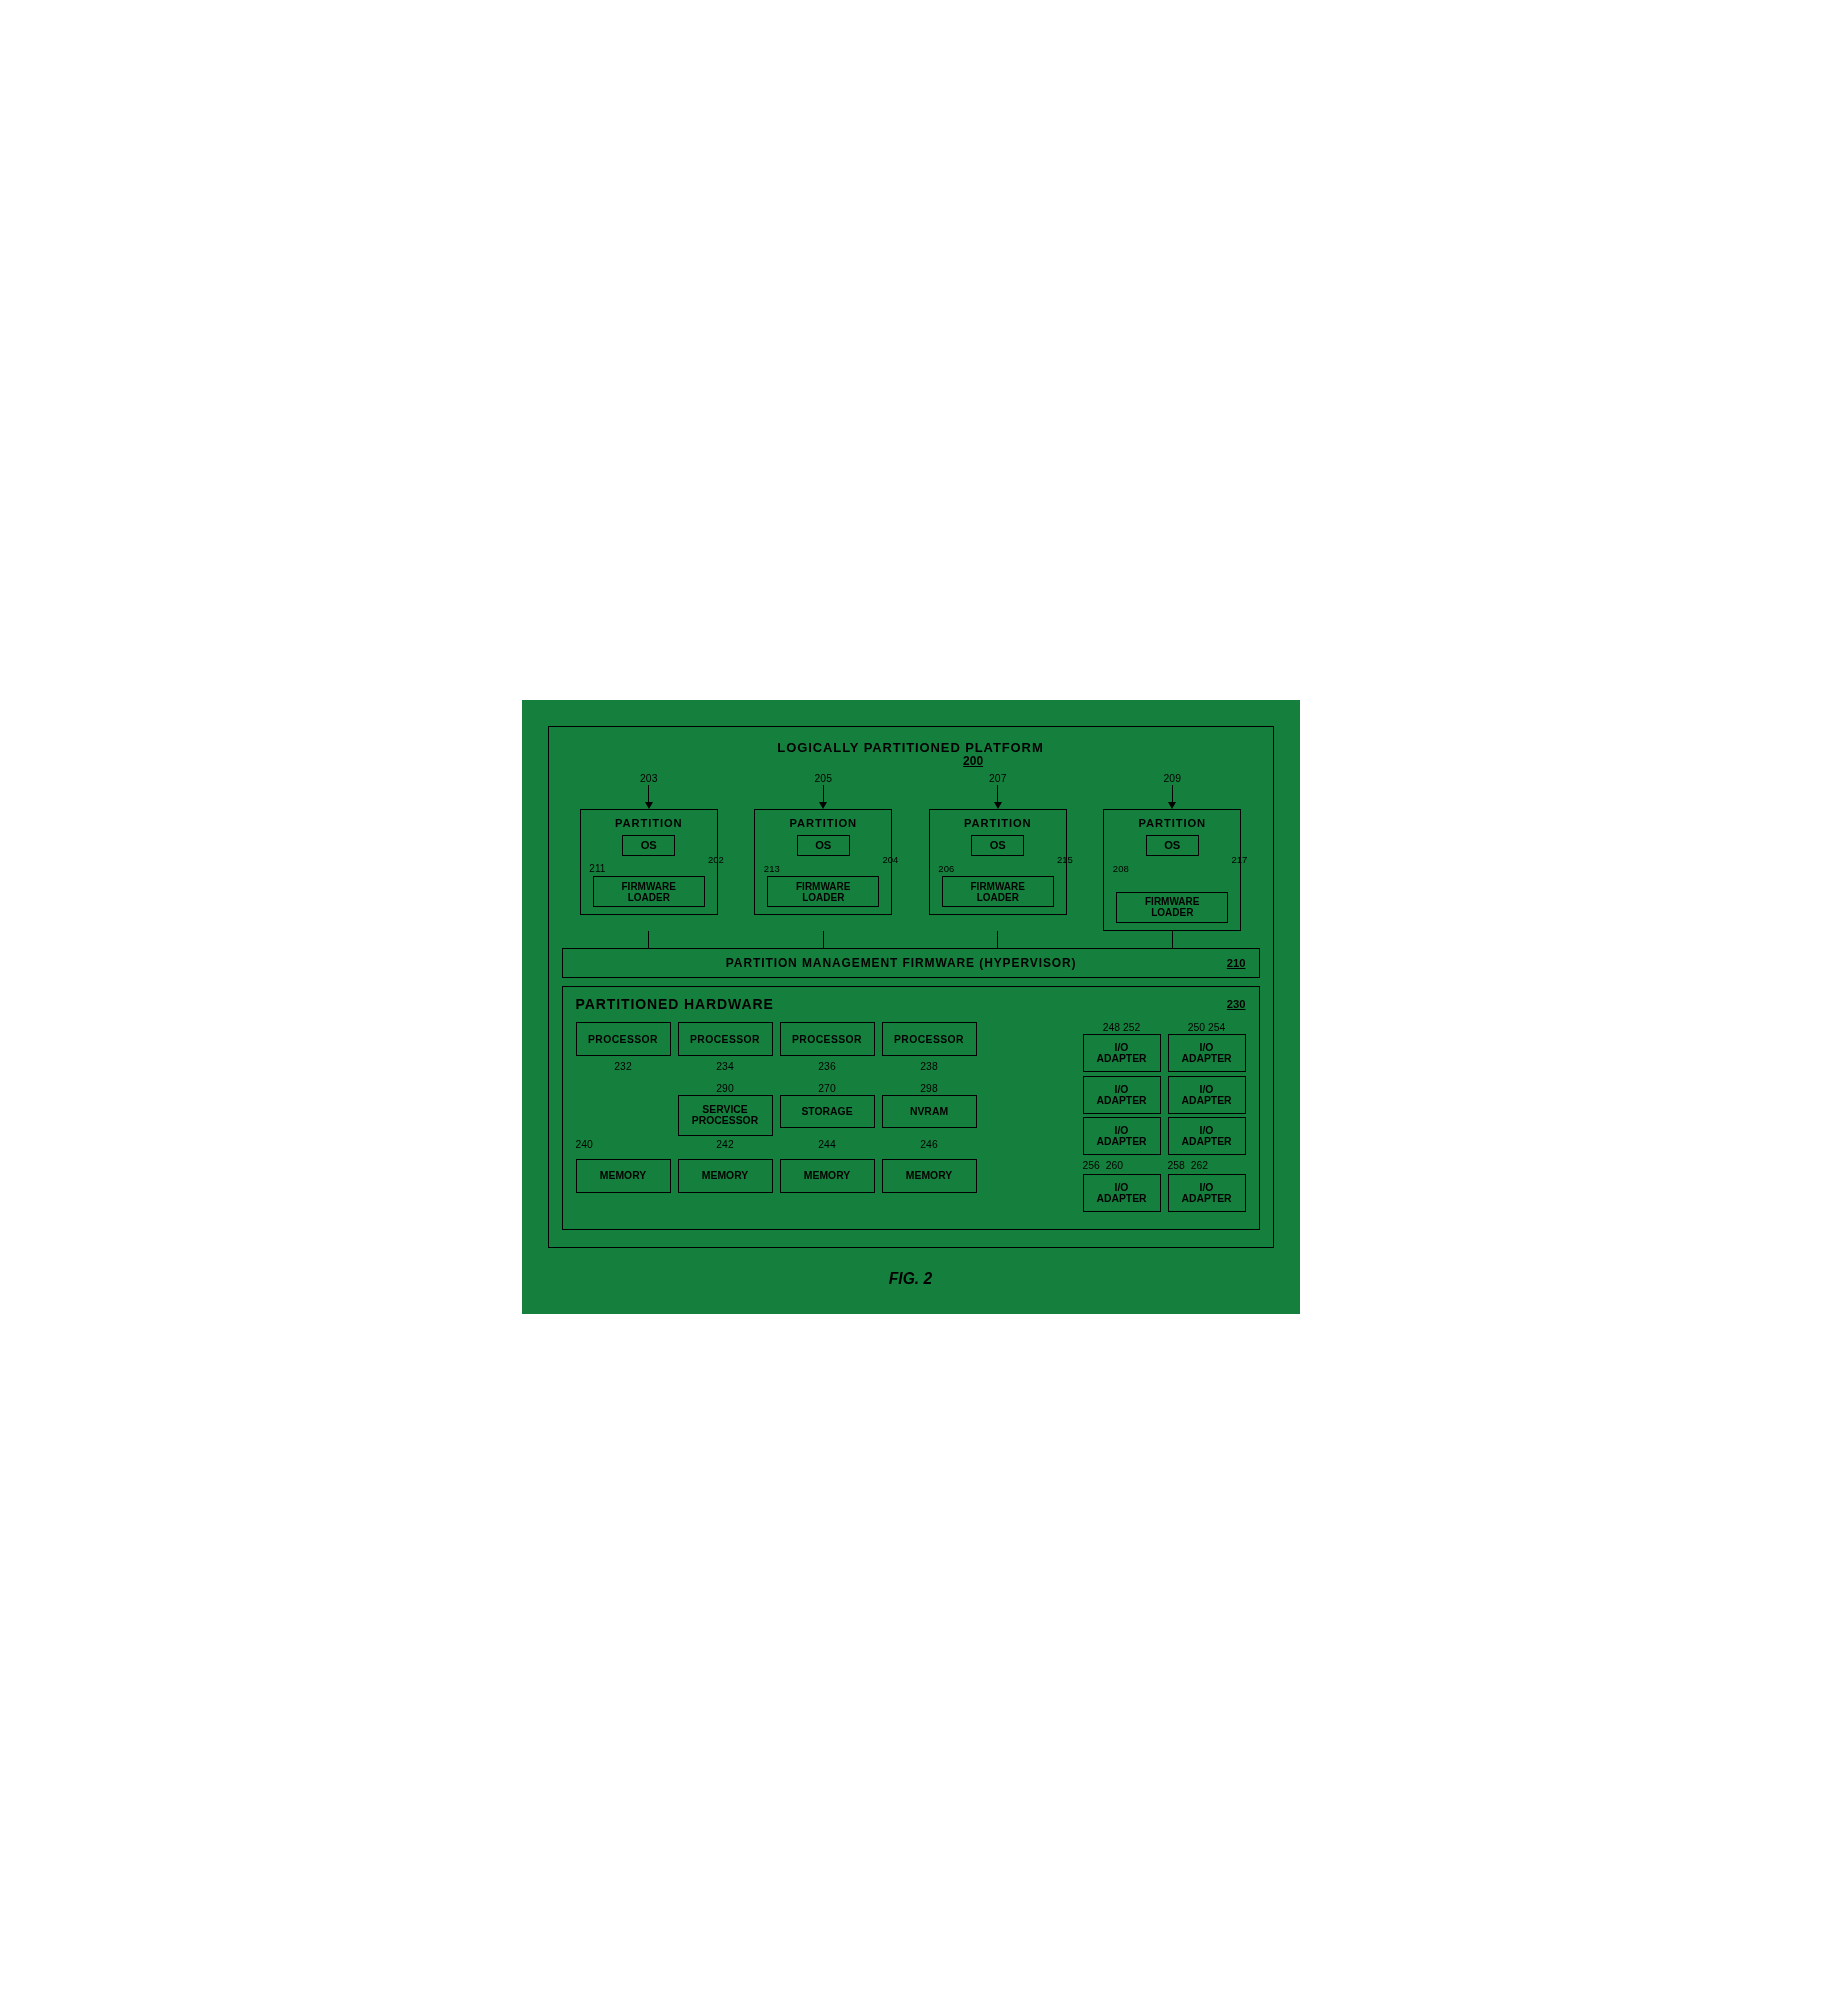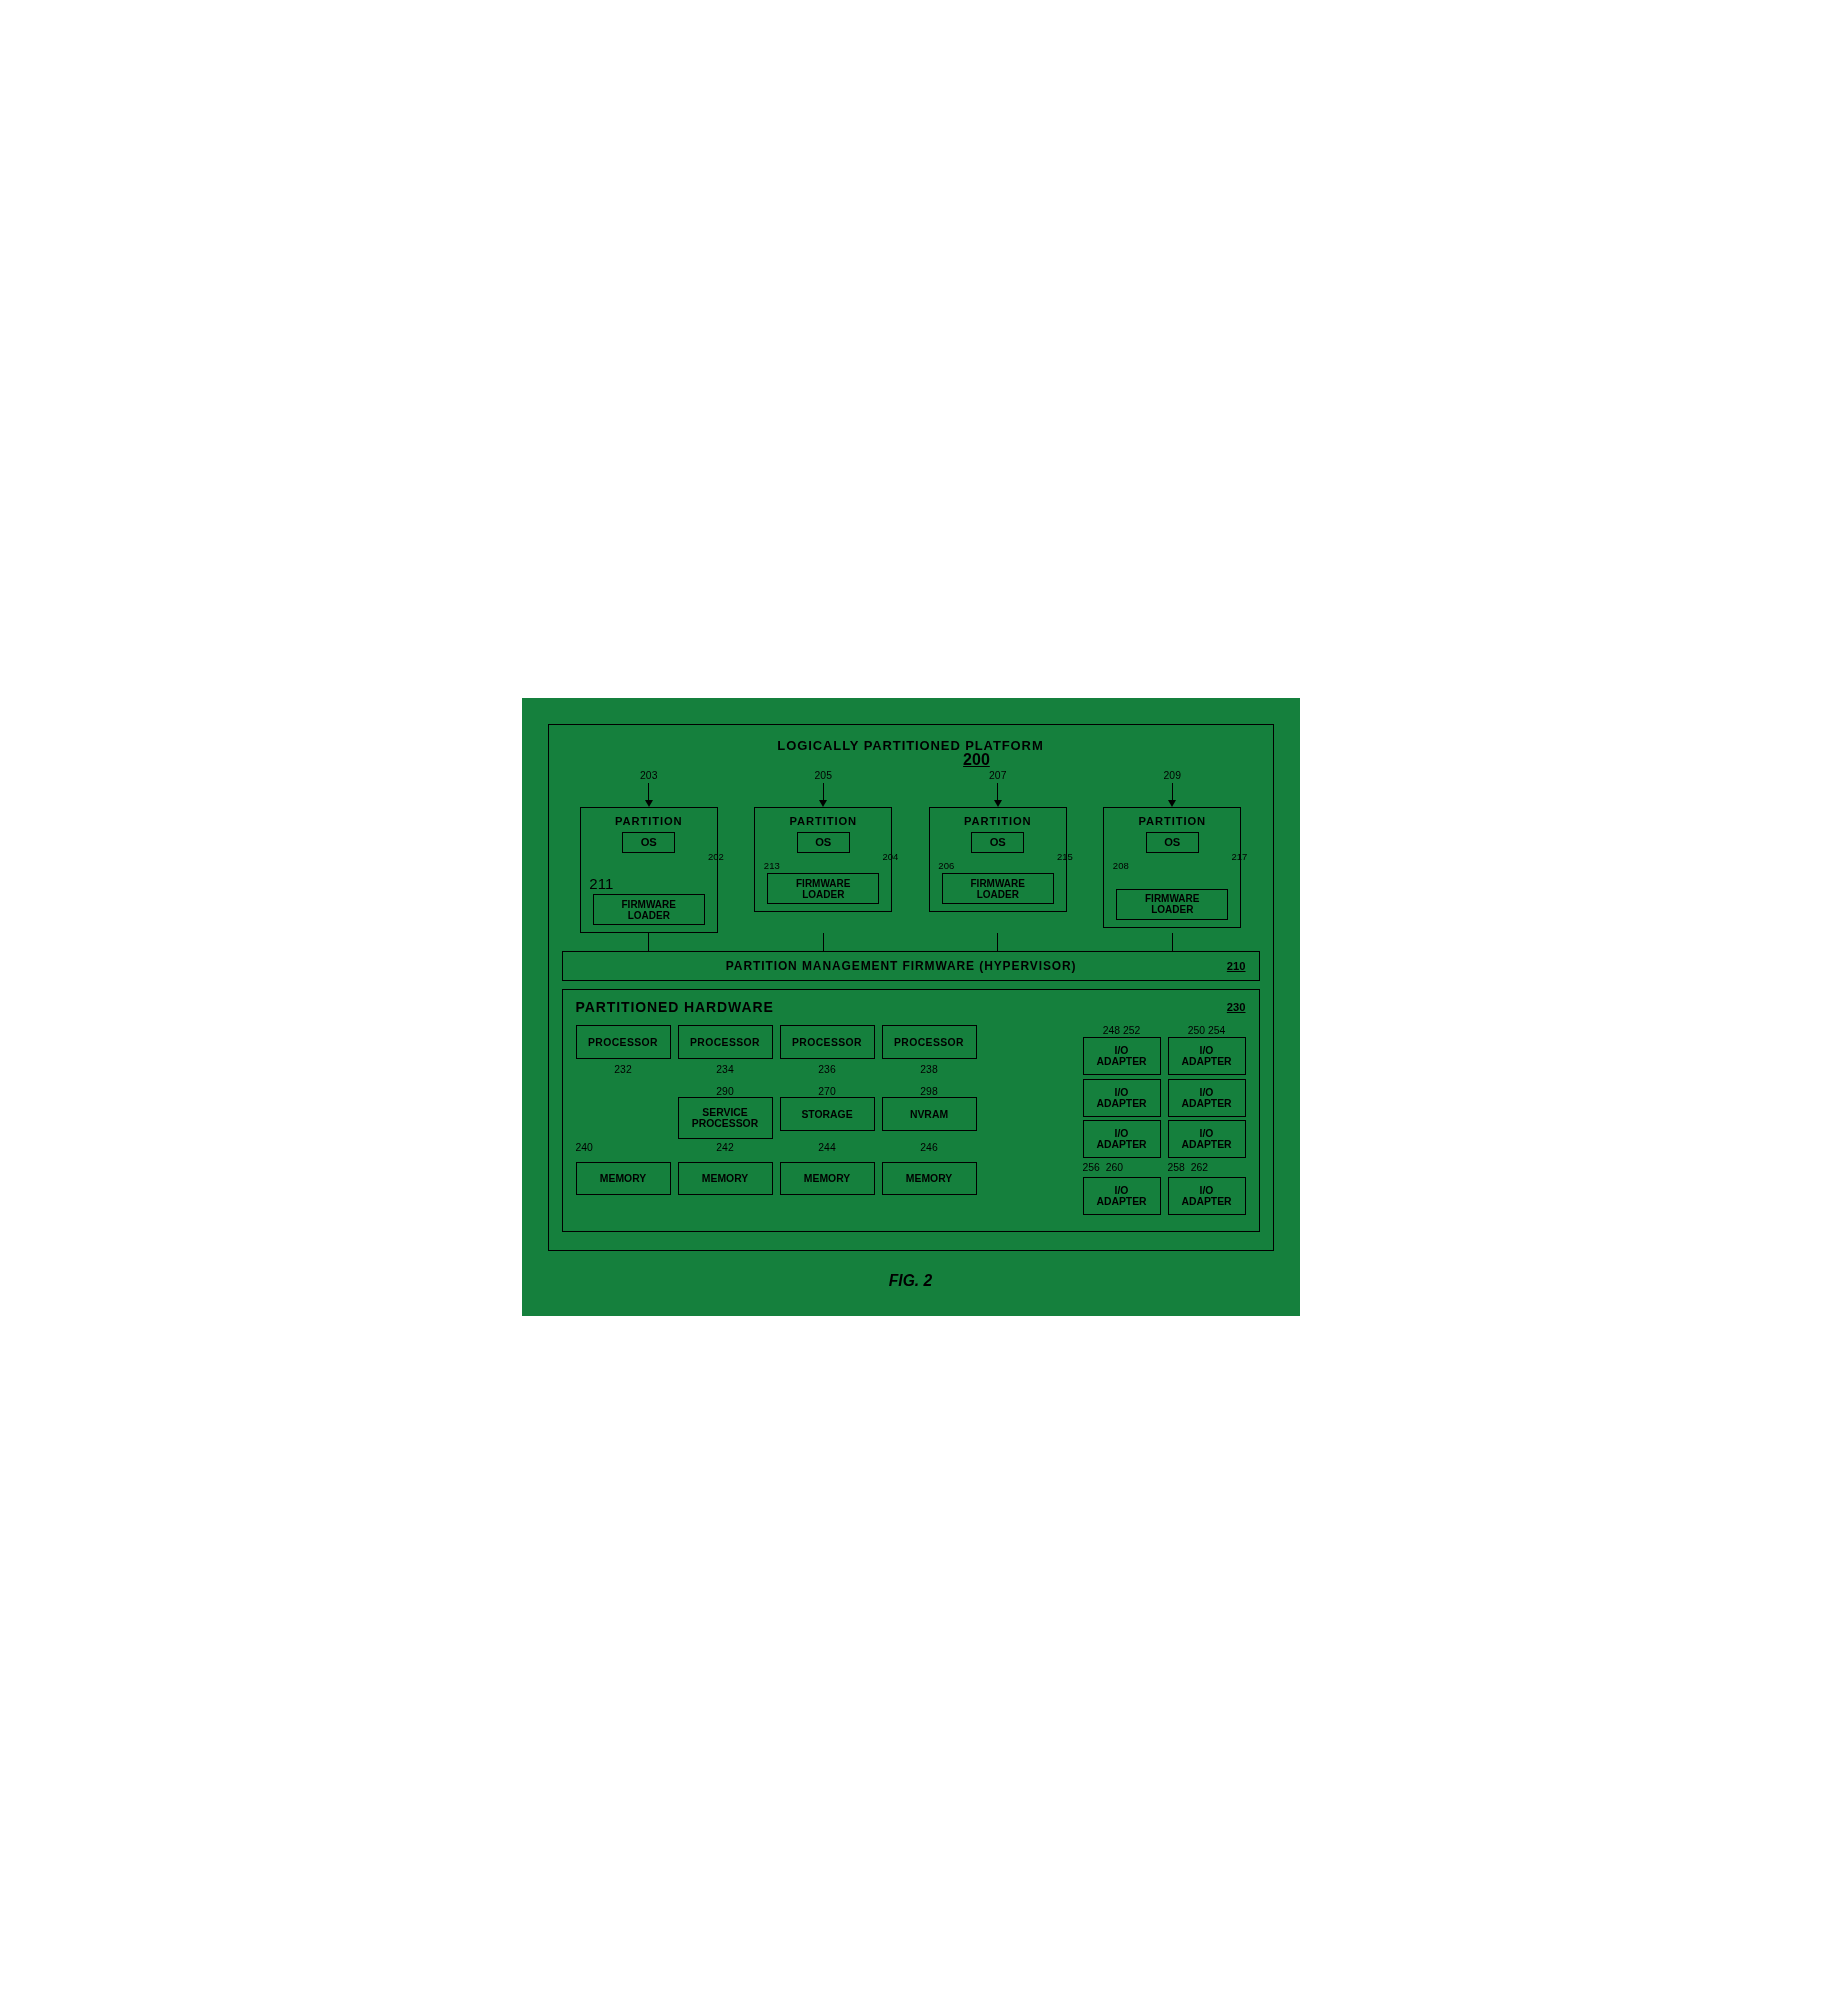--- a/index.html
+++ b/index.html
@@ -248,21 +248,21 @@
           <div style="display:flex;align-items:center;margin-bottom:1.7px;">
             <span style="font-size:10.4px;">203</span>
           </div>
           <div style="display:flex;flex-direction:column;align-items:center;">
             <div class="arrow-down" style="height:24px;"></div>
           </div>
           <div class="partition-box">
             <div class="partition-box-title">PARTITION</div>
             <div class="os-box">OS</div>
             <div style="display:flex;align-items:center;justify-content:flex-start;margin-bottom:2.6px;position:relative;">
-              <span style="font-size:15px;margin-right:1.7px;margin-top:15px;">211</span>
+              <span style="font-size:10px;margin-right:1.7px;">211</span>
               <span style="font-size:9.5px;position:absolute;right:-15.6px;top:-8.6px;">202</span>
             </div>
             <div class="firmware-loader-box">FIRMWARE<br>LOADER</div>
           </div>
         </div>
 
         <div class="part-wrapper">
           <div style="display:flex;align-items:center;margin-bottom:1.7px;">
             <span style="font-size:10.4px;">205</span>
           </div>
@@ -277,21 +277,21 @@
               <span style="font-size:9.5px;position:absolute;right:-15.6px;top:-8.6px;">204</span>
             </div>
             <div class="firmware-loader-box">FIRMWARE<br>LOADER</div>
           </div>
         </div>
 
         <div class="part-wrapper">
           <div style="display:flex;align-items:center;margin-bottom:1.7px;position:relative;">
             <span style="font-size:10.4px;">207</span>
 
-            <span style="font-size:16px;text-decoration:underline;font-weight:bold;position:absolute;left:-26px;top:-19px;">200</span>
+            <span style="font-size:12px;text-decoration:underline;font-weight:bold;position:absolute;left:-26px;top:-19px;">200</span>
           </div>
           <div style="display:flex;flex-direction:column;align-items:center;">
             <div class="arrow-down" style="height:24px;"></div>
           </div>
           <div class="partition-box">
             <div class="partition-box-title">PARTITION</div>
             <div class="os-box">OS</div>
             <div style="display:flex;align-items:flex-end;justify-content:flex-start;margin-bottom:2.6px;position:relative;">
               <span style="font-size:9.5px;margin-right:1.7px;">206</span>
               <span style="font-size:9.5px;position:absolute;right:-15.6px;top:-8.6px;">215</span>

